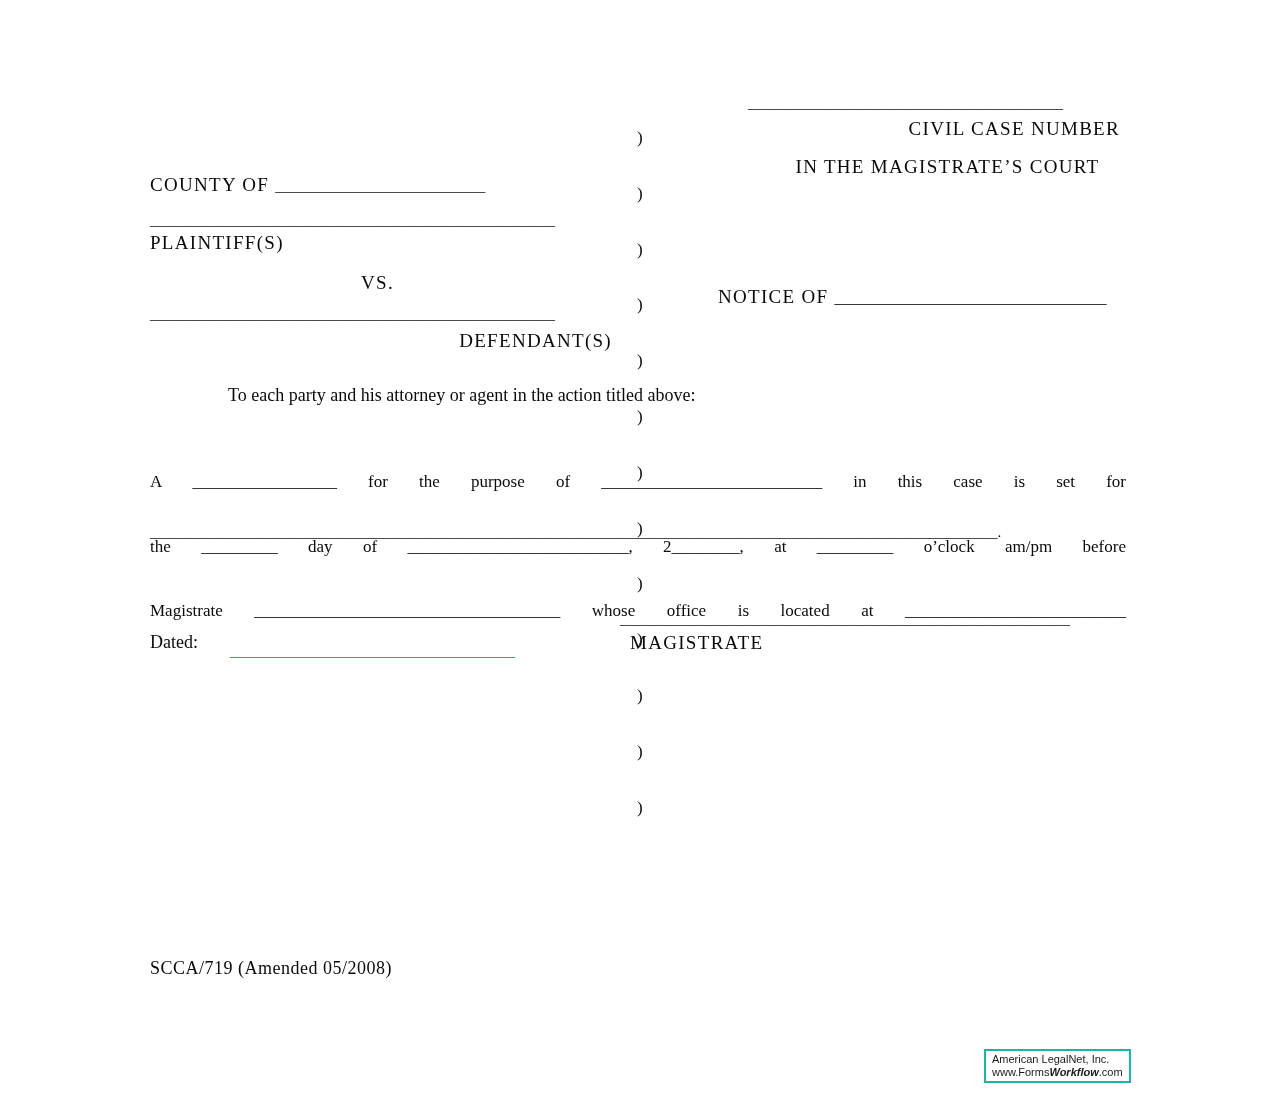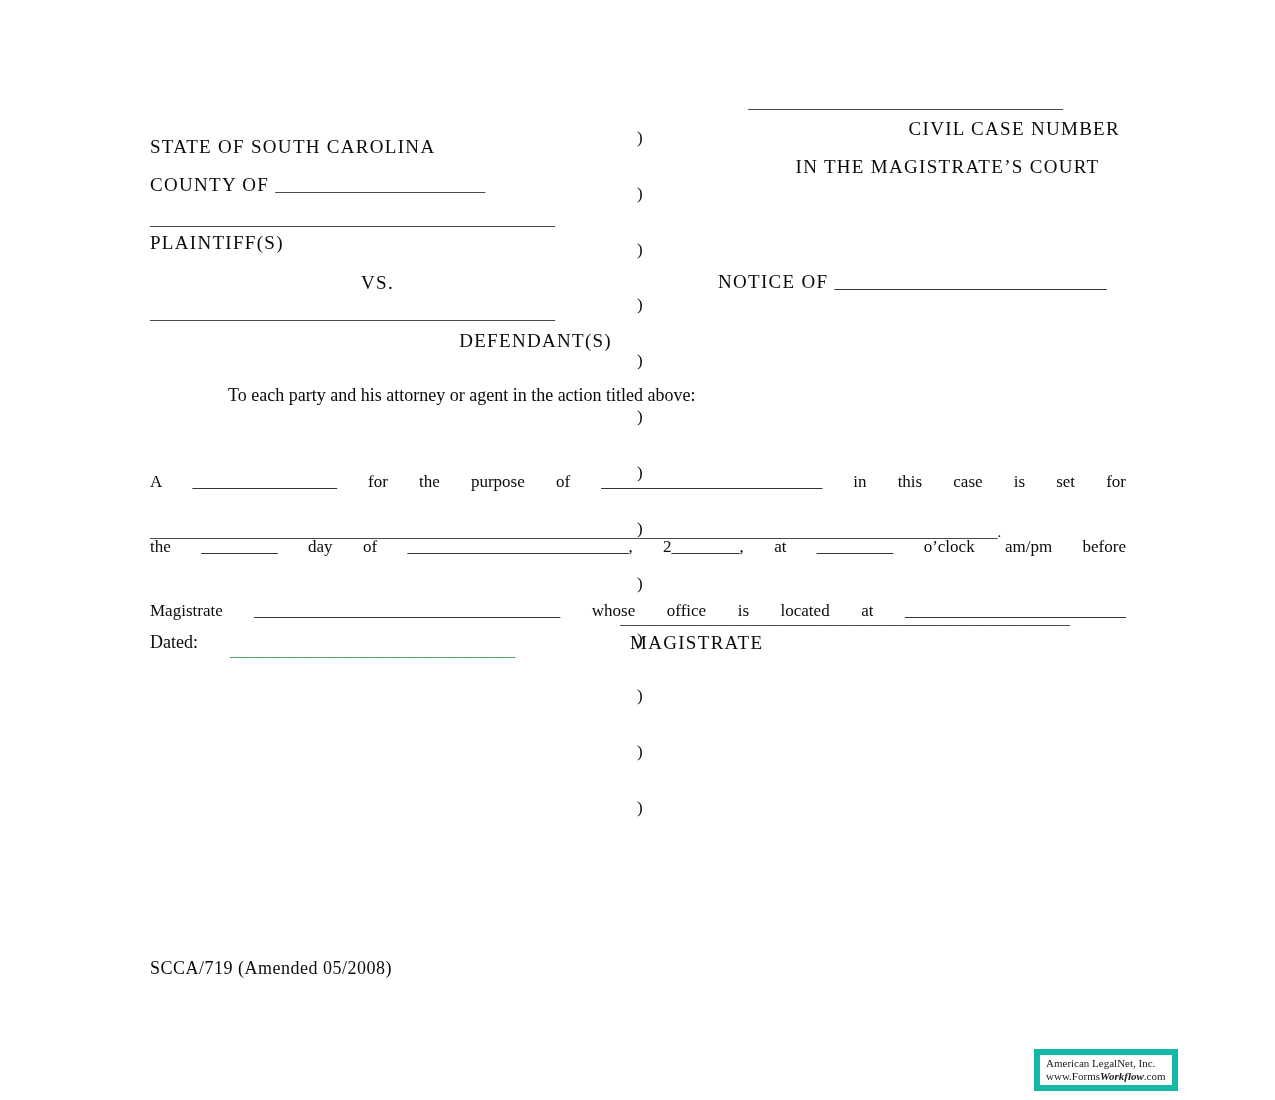--- a/index.html
+++ b/index.html
@@ -25,21 +25,21 @@
   #vs-label           { left: 361px; top: 272px; }
   #defendant-rule     { left: 150px; top: 306px; }
   #defendant-label    { left: 150px; top: 330px; width: 462px; text-align: right; white-space: pre; }
 
   #paren-col          { left: 637px; top: 92px; }
   #paren-col span     { display: block; font-size: 17px; line-height: 19.8px; }
 
   #case-overline      { left: 748px; top: 95px; }
   #civil-case-label   { left: 740px; top: 118px; width: 380px; text-align: right; white-space: pre; }
   #court-label        { left: 745px; top: 156px; width: 405px; text-align: center; white-space: pre; }
-  #notice-row         { left: 718px; top: 271px; }
+  #notice-row         { left: 718px; top: 286px; }
   #notice-row .blank  { font-size: 17px; letter-spacing: 0; }
 
   #intro-line         { left: 228px; top: 385px; }
   #body-para          { left: 150px; top: 432px; width: 976px; }
   .para-line {
     font-size: 17px;
     line-height: 28.6px;
     text-align: justify;
     text-align-last: justify;
     white-space: normal;
@@ -47,37 +47,36 @@
   #long-line          { left: 150px; top: 524px; white-space: nowrap; }
 
   #dated-label        { left: 150px; top: 632px; }
   #dated-rule         { left: 230px; top: 643px; color: #15803d; }
   #magistrate-rule    { left: 620px; top: 611px; }
   #magistrate-label   { left: 630px; top: 632px; }
 
   #form-number        { left: 150px; top: 958px; font-size: 18px; letter-spacing: 0.5px; }
 
   #vendor-box {
-    left: 1034px; top: 1049px;
-    border: 6px solid #14b8a6;
+    left: 984px; top: 1049px;
+    border: 2px solid #14b8a6;
     padding: 2px 6px;
-    font-family: Liberation Serif, serif;
+    font-family: Liberation Sans, sans-serif;
     font-size: 11px;
     line-height: 13px;
     color: #1a1a1a;
     white-space: pre;
   }
   #vendor-box .wf { font-style: italic; font-weight: bold; }
 </style>
 </head>
 <body>
 
 <div class="page">
 
-  <div class="abs caps" id="state-label">STATE OF SOUTH CAROLINA</div>
 
   <div class="abs caps" id="county-row"><span>COUNTY OF </span><span class="rule-txt">____________________________</span></div>
 
   <div class="abs rule-txt" id="plaintiff-rule">______________________________________________________</div>
   <div class="abs caps" id="plaintiff-label">PLAINTIFF(S)</div>
 
   <div class="abs caps" id="vs-label">VS.</div>
 
   <div class="abs rule-txt" id="defendant-rule">______________________________________________________</div>
   <div class="abs caps" id="defendant-label">DEFENDANT(S)</div>

